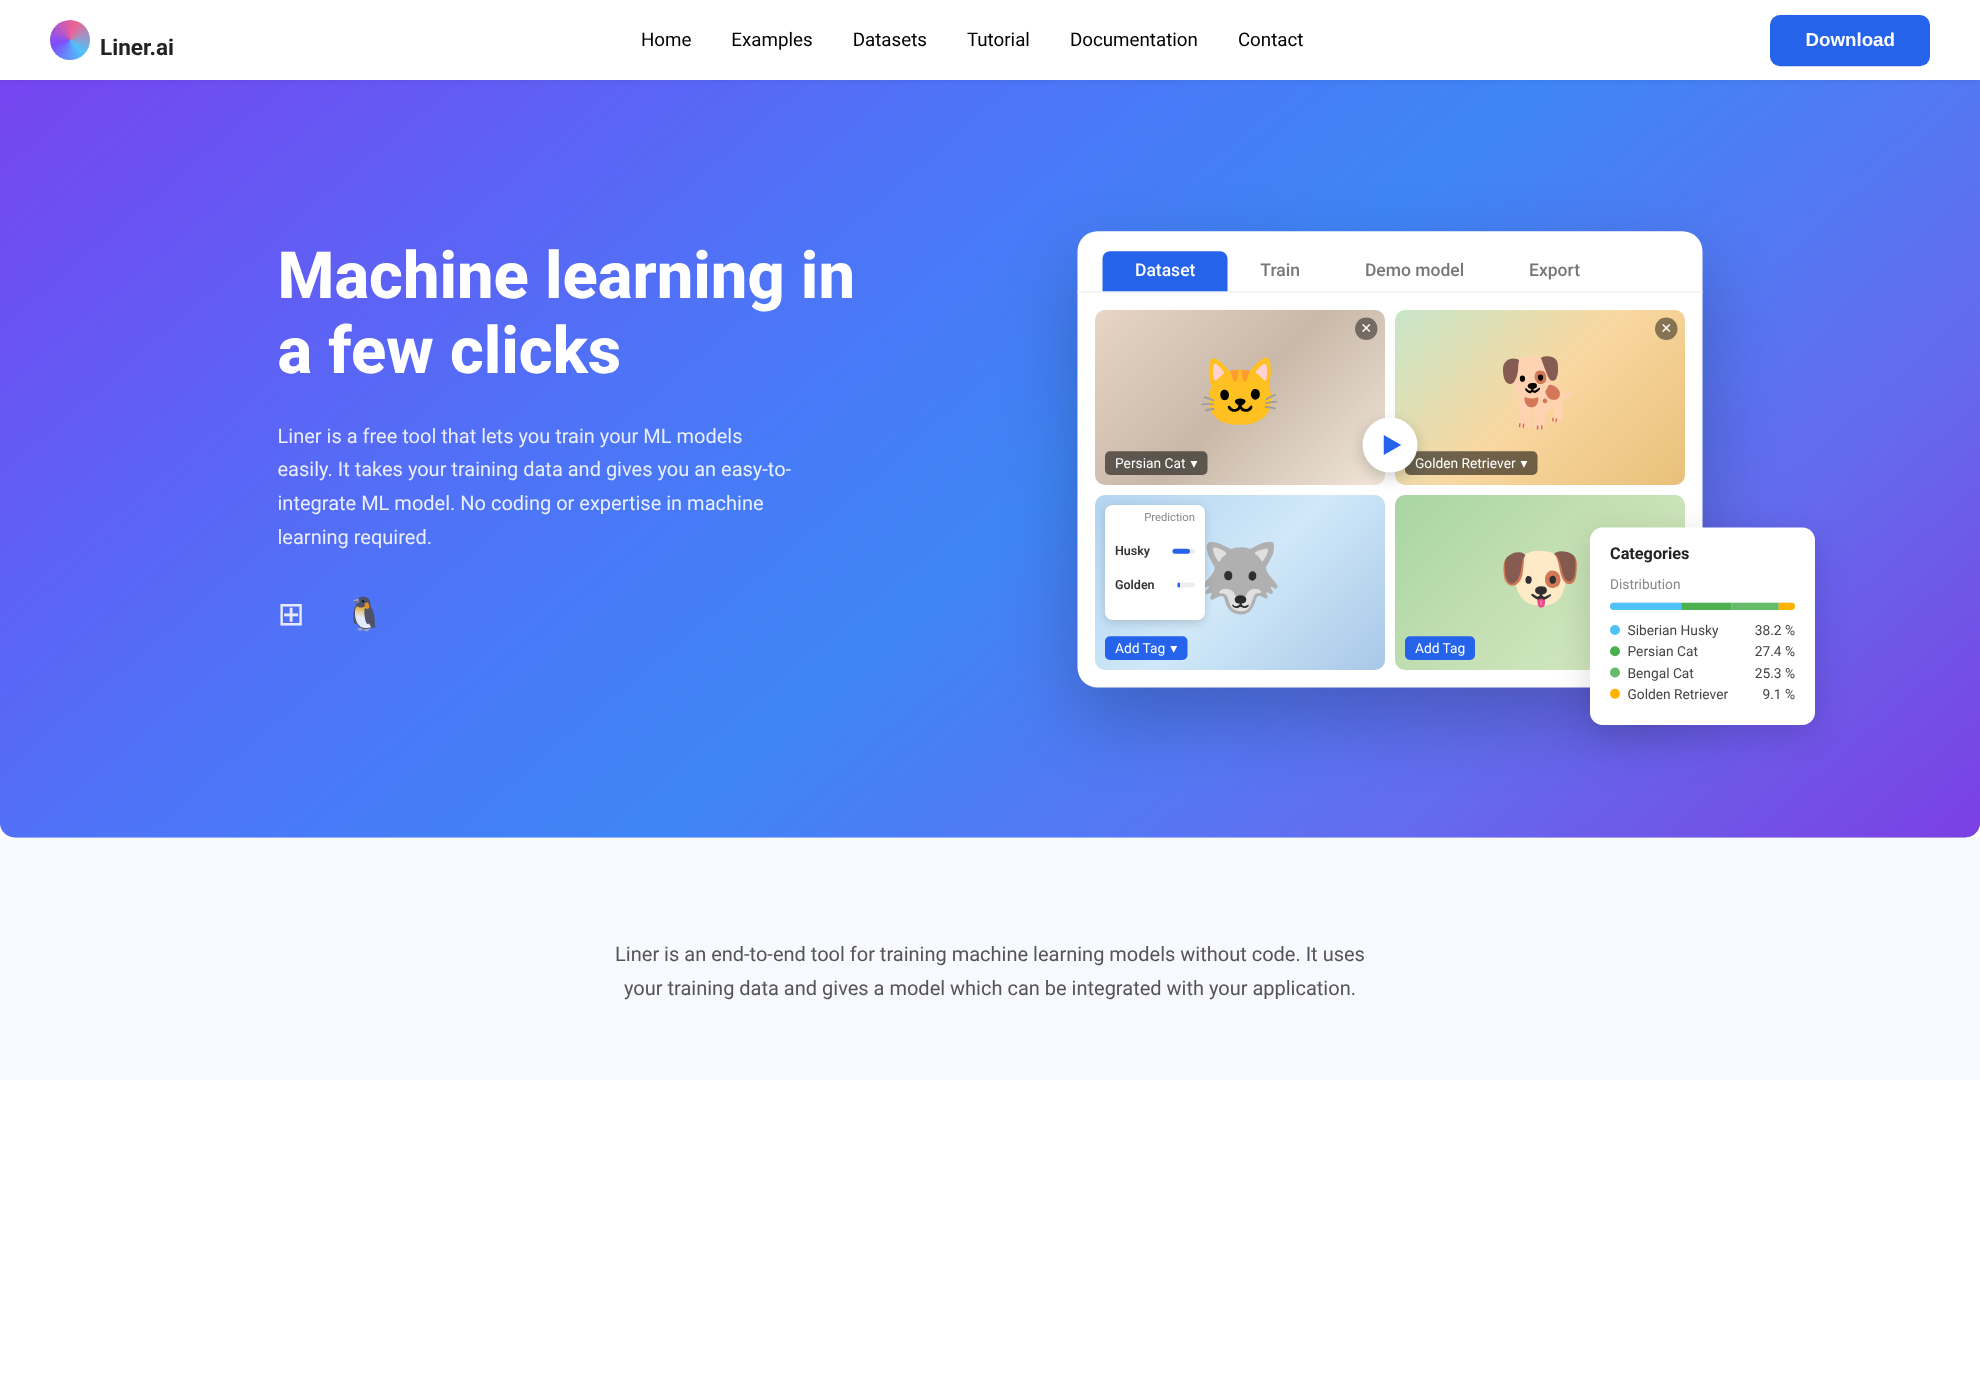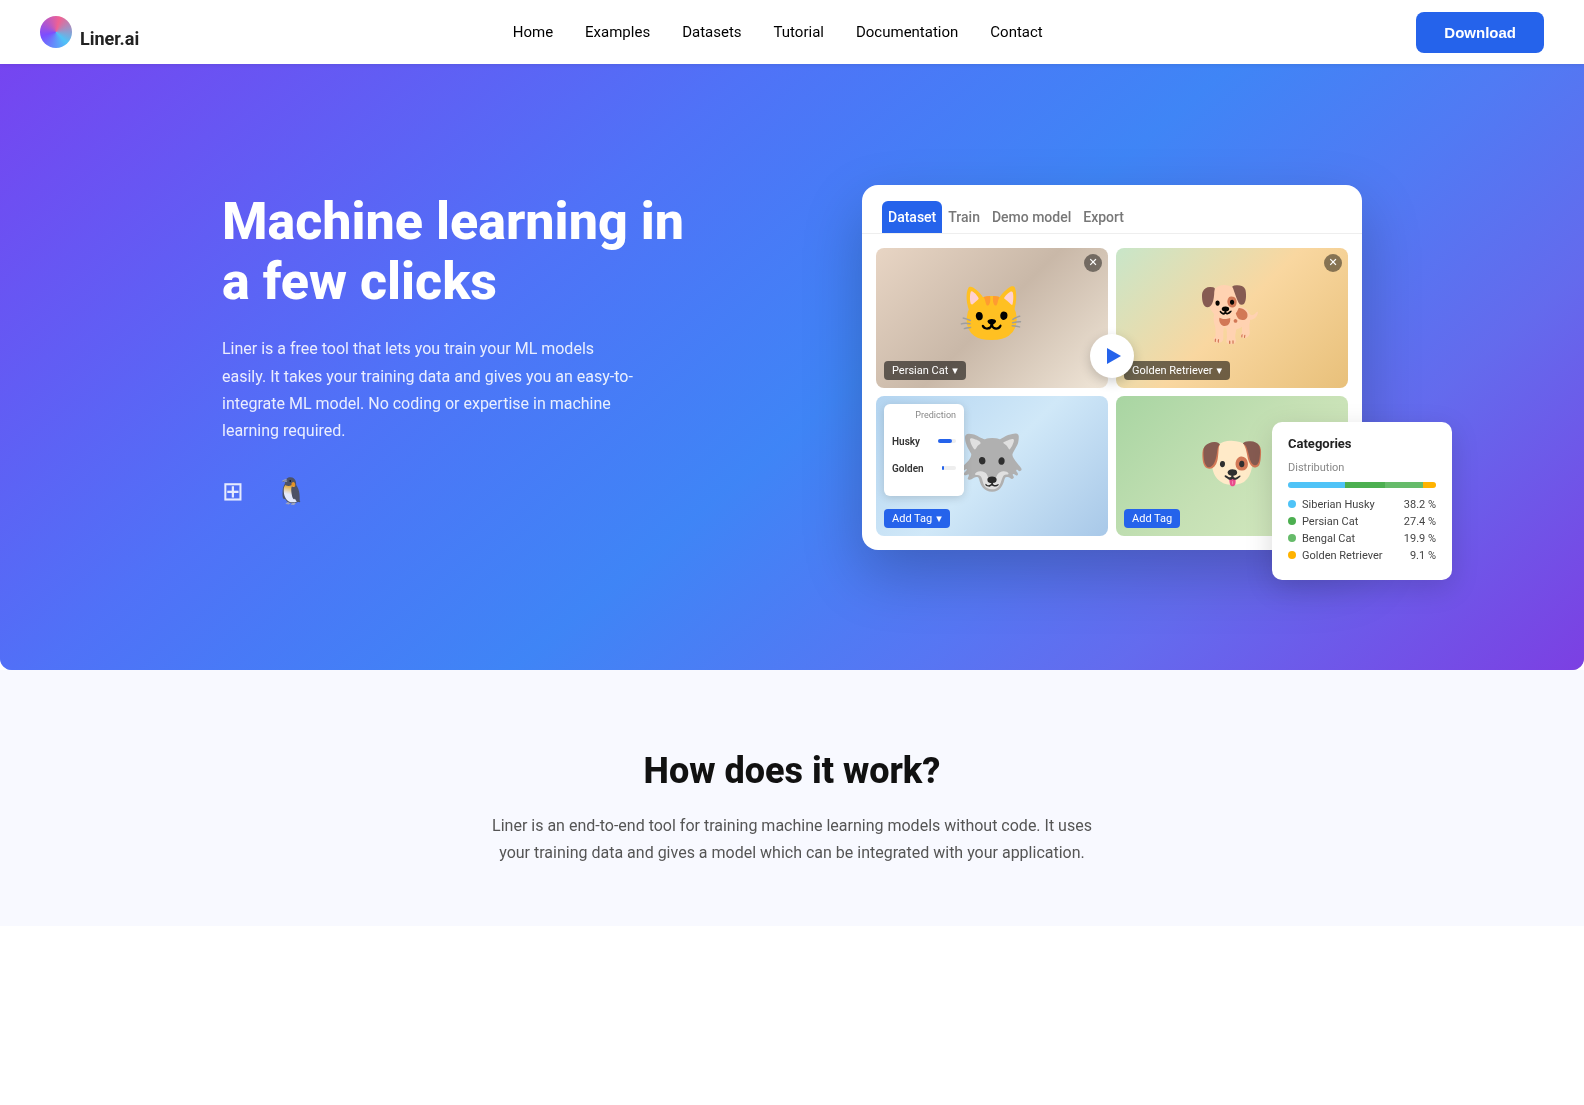--- a/index.html
+++ b/index.html
@@ -79,21 +79,21 @@
       background: #fff; border-radius: 16px;
       box-shadow: 0 24px 60px rgba(0,0,0,0.22);
       width: 500px; padding: 0;
       overflow: visible; position: relative;
     }
     .demo-tabs {
       display: flex; gap: 0; padding: 16px 20px 0;
       border-bottom: 1px solid #eee;
     }
     .demo-tab {
-      padding: 8px 6px; font-size: 14px; font-weight: 500;
+      padding: 8px 26px; font-size: 14px; font-weight: 500;
       color: #777; cursor: pointer; border-radius: 6px 6px 0 0;
     }
     .demo-tab.active {
       background: #2563eb; color: #fff;
     }
     .demo-grid {
       display: grid; grid-template-columns: 1fr 1fr;
       gap: 8px; padding: 14px;
     }
     .demo-img-cell {
@@ -335,29 +335,28 @@
             <span class="dist-pct">38.2 %</span>
           </div>
           <div class="dist-row">
             <div class="dist-dot" style="background:#4caf50;"></div>
             <span class="dist-name">Persian Cat</span>
             <span class="dist-pct">27.4 %</span>
           </div>
           <div class="dist-row">
             <div class="dist-dot" style="background:#66bb6a;"></div>
             <span class="dist-name">Bengal Cat</span>
-            <span class="dist-pct">19.9 %</span>
+            <span class="dist-pct">25.3 %</span>
           </div>
           <div class="dist-row">
             <div class="dist-dot" style="background:#ffb300;"></div>
             <span class="dist-name">Golden Retriever</span>
             <span class="dist-pct">9.1 %</span>
           </div>
         </div>
       </div>
     </div>
   </div>
 </section>
 
 <section class="section-how">
-  <h2>How does it work?</h2>
   <p>Liner is an end-to-end tool for training machine learning models without code. It uses your training data and gives a model which can be integrated with your application.</p>
 </section>
 
 </body></html>

